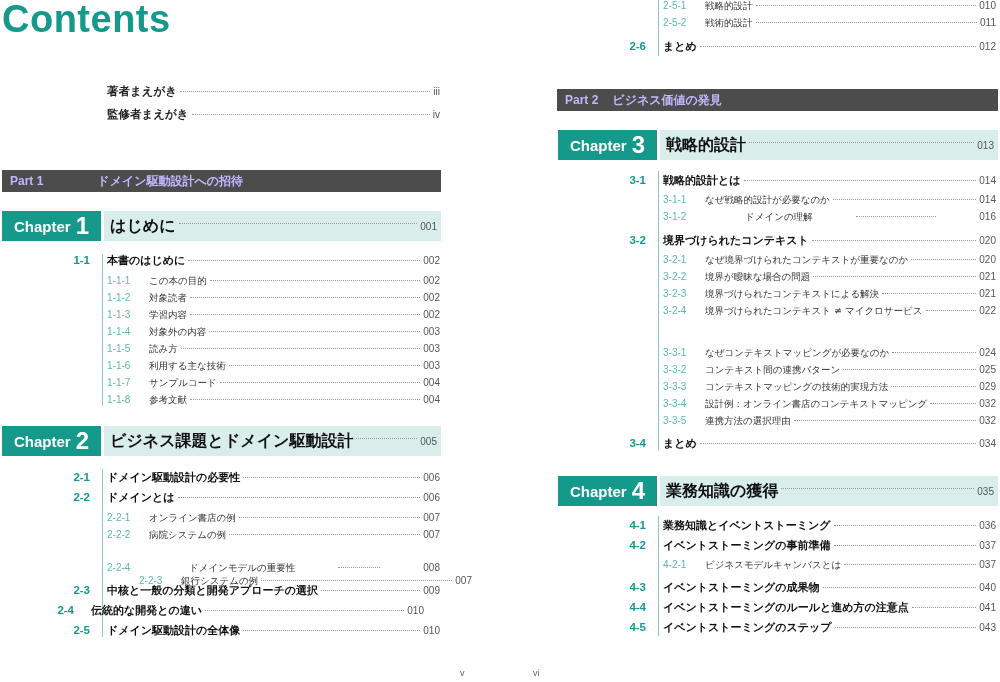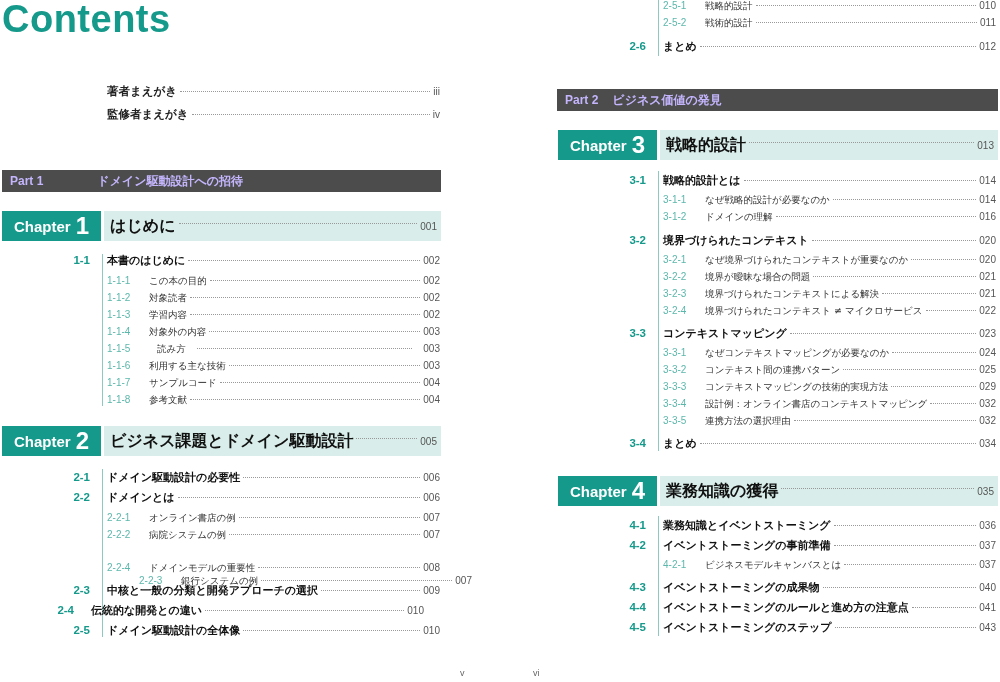--- a/index.html
+++ b/index.html
@@ -96,21 +96,21 @@
       <span class="stitle">学習内容</span>
       <span class="leader"></span>
       <span class="pg">002</span>
     </div>
   <div class="sub" style="left:107px; top:326px; width:333px;">
       <span class="snum">1-1-4</span>
       <span class="stitle">対象外の内容</span>
       <span class="leader"></span>
       <span class="pg">003</span>
     </div>
-  <div class="sub" style="left:107px; top:343px; width:333px;gap:8px;">
+  <div class="sub" style="left:107px; top:343px; width:333px;">
       <span class="snum">1-1-5</span>
       <span class="stitle">読み方</span>
       <span class="leader"></span>
       <span class="pg">003</span>
     </div>
   <div class="sub" style="left:107px; top:360px; width:333px;">
       <span class="snum">1-1-6</span>
       <span class="stitle">利用する主な技術</span>
       <span class="leader"></span>
       <span class="pg">003</span>
@@ -165,21 +165,21 @@
       <span class="stitle">病院システムの例</span>
       <span class="leader"></span>
       <span class="pg">007</span>
     </div>
   <div class="sub" style="left:107px; top:575px; width:333px;margin-left:32px;">
       <span class="snum">2-2-3</span>
       <span class="stitle">銀行システムの例</span>
       <span class="leader"></span>
       <span class="pg">007</span>
     </div>
-  <div class="sub" style="left:107px; top:562px; width:333px;">
+  <div class="sub" style="left:107px; top:562px; width:333px;gap:40px;">
       <span class="snum">2-2-4</span>
       <span class="stitle">ドメインモデルの重要性</span>
       <span class="leader"></span>
       <span class="pg">008</span>
     </div>
   <div class="sec" style="left:60px; top:583px; width:380px;">
       <span class="snum">2-3</span>
       <span style="width:17px"></span>
       <span class="stitle">中核と一般の分類と開発アプローチの選択</span>
       <span class="leader"></span>
@@ -248,21 +248,21 @@
       <span class="stitle">戦略的設計とは</span>
       <span class="leader"></span>
       <span class="pg">014</span>
     </div>
   <div class="sub" style="left:108px; top:194px; width:333px;">
       <span class="snum">3-1-1</span>
       <span class="stitle">なぜ戦略的設計が必要なのか</span>
       <span class="leader"></span>
       <span class="pg">014</span>
     </div>
-  <div class="sub" style="left:108px; top:211px; width:333px;">
+  <div class="sub" style="left:108px; top:211px; width:333px;gap:40px;">
       <span class="snum">3-1-2</span>
       <span class="stitle">ドメインの理解</span>
       <span class="leader"></span>
       <span class="pg">016</span>
     </div>
   <div class="sec" style="left:61px; top:233px; width:380px;">
       <span class="snum">3-2</span>
       <span style="width:17px"></span>
       <span class="stitle">境界づけられたコンテキスト</span>
       <span class="leader"></span>
@@ -284,27 +284,20 @@
       <span class="snum">3-2-3</span>
       <span class="stitle">境界づけられたコンテキストによる解決</span>
       <span class="leader"></span>
       <span class="pg">021</span>
     </div>
   <div class="sub" style="left:108px; top:305px; width:333px;">
       <span class="snum">3-2-4</span>
       <span class="stitle">境界づけられたコンテキスト ≠ マイクロサービス</span>
       <span class="leader"></span>
       <span class="pg">022</span>
-    </div>
-  <div class="sec" style="left:61px; top:326px; width:380px;">
-      <span class="snum">3-3</span>
-      <span style="width:17px"></span>
-      <span class="stitle">コンテキストマッピング</span>
-      <span class="leader"></span>
-      <span class="pg">023</span>
     </div>
   <div class="sub" style="left:108px; top:347px; width:333px;">
       <span class="snum">3-3-1</span>
       <span class="stitle">なぜコンテキストマッピングが必要なのか</span>
       <span class="leader"></span>
       <span class="pg">024</span>
     </div>
   <div class="sub" style="left:108px; top:364px; width:333px;">
       <span class="snum">3-3-2</span>
       <span class="stitle">コンテキスト間の連携パターン</span>

